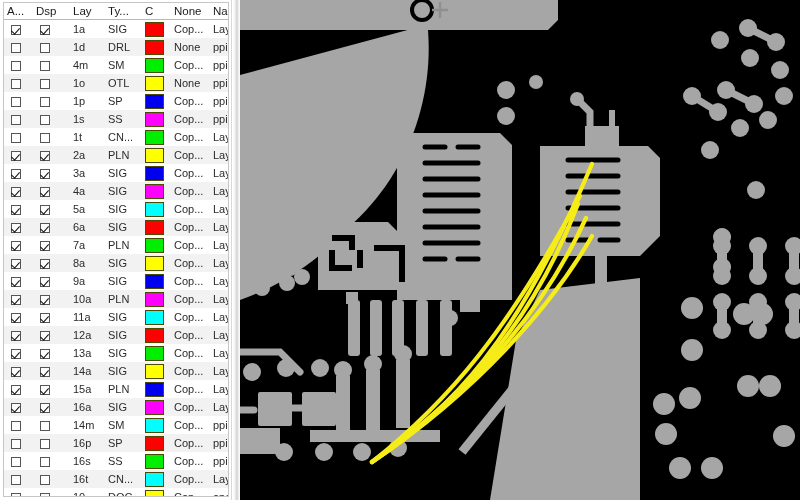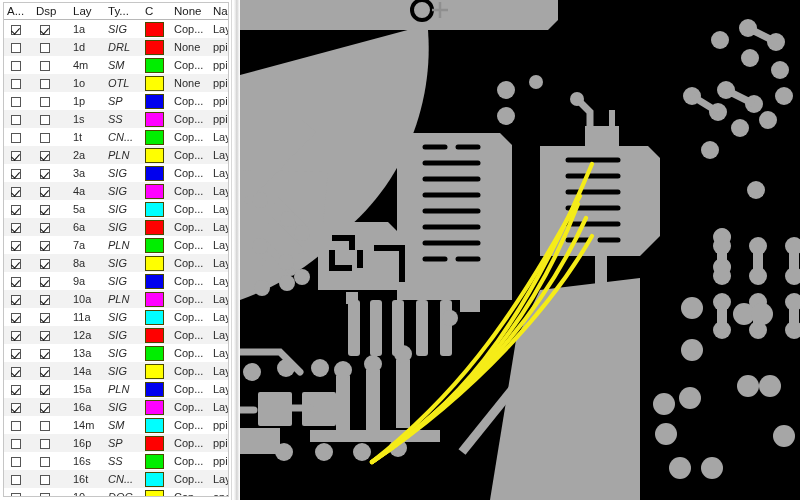--- a/index.html
+++ b/index.html
@@ -71,21 +71,21 @@
 
   th.c-act{padding-left:4px;}
   th.c-dsp{padding-left:5px;}
   th.c-lay{padding-left:2px;}
   th.c-typ{padding-left:2px;margin-top:31px;}
   th.c-col{padding-left:4px;}
   th.c-ctr{padding-left:2px;}
   th.c-nam{padding-left:5px;}
 
   td.c-lay{padding-left:3px;}
-  td.c-typ{padding-left:2px;font-style:italic;}
+  td.c-typ{padding-left:2px;}
   td.c-ctr{padding-left:2px;}
   td.c-nam{padding-left:5px;}
 
   
   .cbx{
     display:inline-block;
     width:10px;height:10px;
     border:1px solid #555;
     background:#ffffff;
     box-sizing:border-box;

